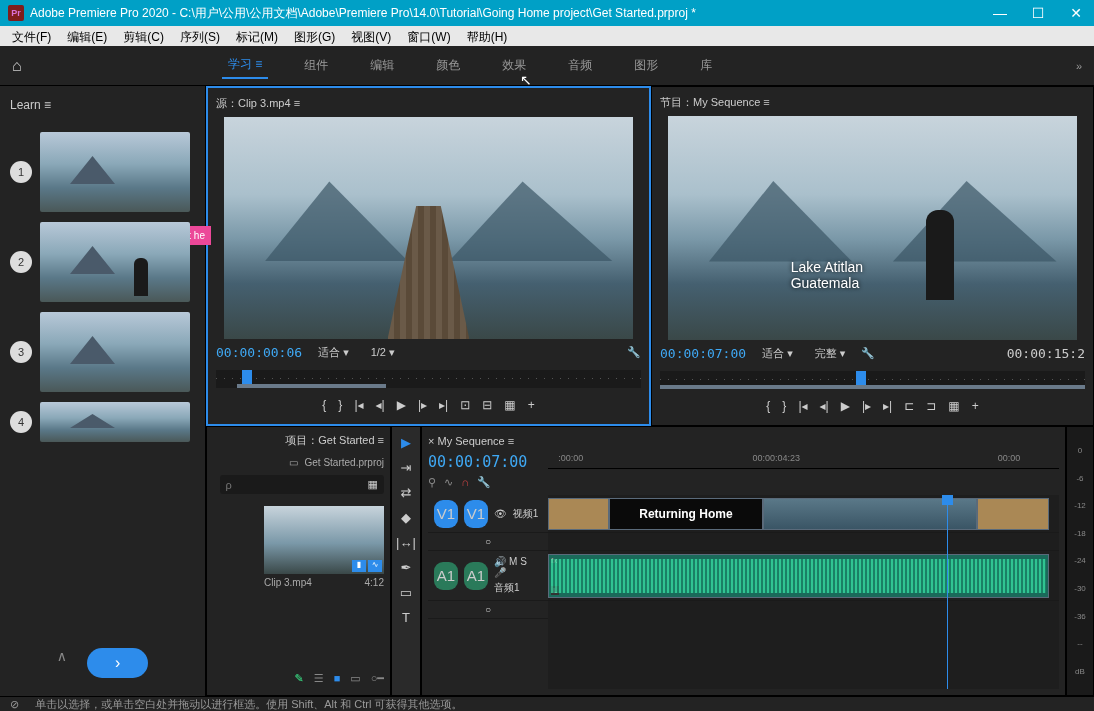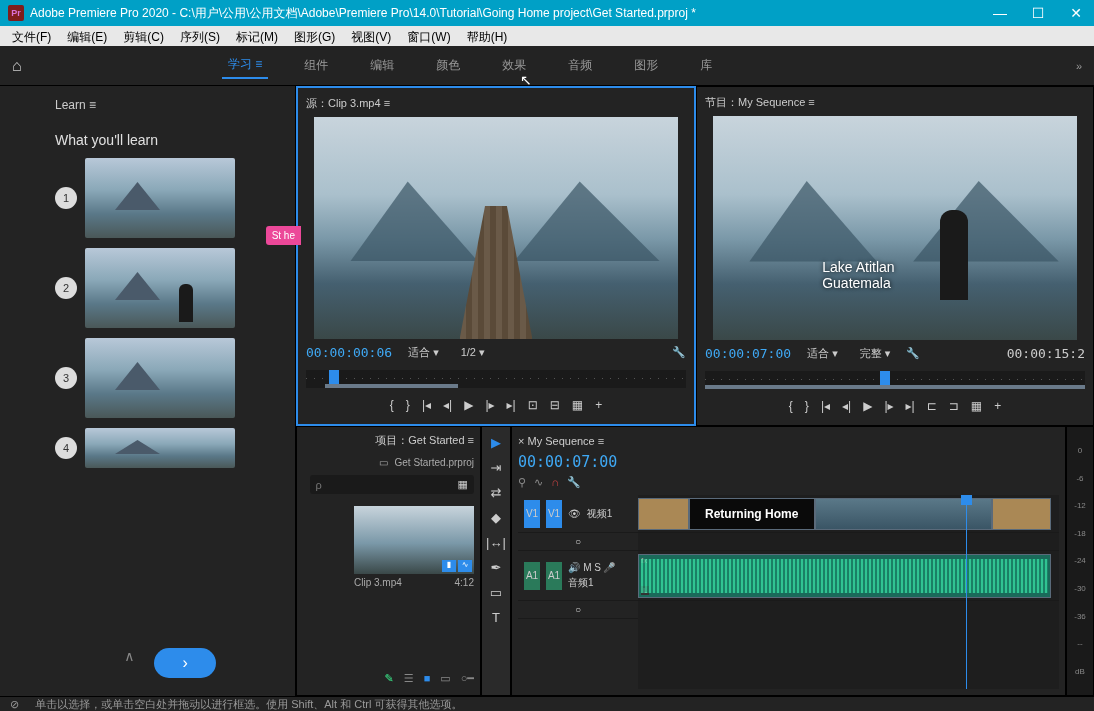--- a/index.html
+++ b/index.html
@@ -17,21 +17,21 @@
 .workspace-bar { background: #232323; height: 40px; display: flex; align-items: center; padding: 0 12px; gap: 30px; border-bottom: 1px solid #000; }
 .workspace-bar .home-icon { color: #ccc; font-size: 16px; }
 .workspace-bar .spacer { flex: 0.3; }
 .workspace-bar .ws-tab { color: #999; cursor: pointer; font-size: 12px; padding: 4px 6px; }
 .workspace-bar .ws-tab.active { color: #2d8ceb; border-bottom: 2px solid #2d8ceb; }
 .workspace-bar .overflow { color: #999; margin-left: auto; }
 
 .main { display: flex; height: 610px; }
 
 
-.learn-panel { width: 251px; background: #232323; padding: 8px 10px; border-right: 1px solid #000; display: flex; flex-direction: column; margin-left: 45px; }
+.learn-panel { width: 206px; background: #232323; padding: 8px 10px; border-right: 1px solid #000; display: flex; flex-direction: column; }
 .learn-panel .panel-title { color: #ccc; font-size: 12px; margin-bottom: 16px; padding: 4px 0; }
 .learn-panel .section-title { color: #e0e0e0; font-size: 14px; margin-bottom: 10px; }
 .learn-panel .lesson { display: flex; align-items: center; gap: 8px; margin-bottom: 10px; }
 .learn-panel .lesson-num { width: 22px; height: 22px; background: #ddd; color: #333; border-radius: 50%; display: flex; align-items: center; justify-content: center; font-size: 11px; }
 .learn-panel .lesson-thumb { width: 150px; height: 80px; background: linear-gradient(180deg,#b8c8d8 0%,#8aa8b8 40%,#5a7888 70%,#4a5858 100%); border-radius: 2px; position: relative; overflow: hidden; }
 .learn-panel .lesson-thumb::before { content:''; position:absolute; top:30%; left:20%; width:30%; height:35%; background:#4a5a6a; clip-path: polygon(0 100%, 50% 0, 100% 100%); }
 .learn-panel .lesson-thumb.girl::after { content:''; position:absolute; bottom:8%; right:28%; width:14px; height:38px; background:#1a1a1a; border-radius:6px 6px 0 0; }
 .learn-panel .tag { position: absolute; right: -6px; top: 140px; background: #ec4899; color: #fff; padding: 4px 6px; font-size: 10px; border-radius: 3px 0 0 3px; }
 .learn-panel .bottom-nav { margin-top: auto; display: flex; justify-content: center; gap: 20px; padding: 10px 0; }
 .learn-panel .nav-caret { color: #888; font-size: 14px; }
@@ -81,21 +81,21 @@
 .tools-strip .tool { cursor: pointer; }
 .tools-strip .tool.active { color: #2d8ceb; }
 
 .timeline-panel { flex: 1; background: #232323; border: 1px solid #000; display: flex; flex-direction: column; padding: 6px; }
 .timeline-panel .tl-header { font-size: 11px; color: #ccc; padding: 2px 0 4px; }
 .timeline-panel .tl-tc { color: #3fa9f5; font-size: 15px; font-family: monospace; padding: 2px 0; }
 .timeline-panel .tl-icons { display: flex; gap: 8px; color: #888; font-size: 11px; padding: 3px 0 6px; }
 .timeline-panel .tracks-area { flex: 1; display: flex; }
 .timeline-panel .track-headers { width: 120px; }
 .timeline-panel .track-header { height: 38px; display: flex; align-items: center; gap: 6px; padding: 0 6px; font-size: 10px; color: #ccc; border-bottom: 1px solid #1a1a1a; }
-.timeline-panel .track-header .patch { width: 16px; height: 28px; background: #2d8ceb; display: flex; align-items: center; justify-content: center; font-size: 10px; }
+.timeline-panel .track-header .patch { width: 24px; height: 28px; background: #2d8ceb; display: flex; align-items: center; justify-content: center; font-size: 15px; border-radius: 9px; }
 .timeline-panel .track-header.audio .patch { background: #2a7a5a; }
 .timeline-panel .track-content { flex: 1; position: relative; background: #1e1e1e; }
 .timeline-panel .ruler { height: 18px; background: #232323; font-size: 9px; color: #888; position: relative; border-bottom: 1px solid #000; }
 .timeline-panel .ruler span { position: absolute; top: 2px; }
 .timeline-panel .track-lane { height: 38px; border-bottom: 1px solid #1a1a1a; position: relative; }
 .timeline-panel .clip { position: absolute; top: 3px; height: 32px; background: #3a4a5a; border: 1px solid #5a6a7a; overflow: hidden; }
 .timeline-panel .clip.title { background: #0a0a0a; display:flex; align-items:center; justify-content:center; color:#fff; font-size:12px; font-weight:bold; }
 .timeline-panel .clip.video { background: linear-gradient(180deg,#5a7888 0%,#3a5565 100%); }
 .timeline-panel .clip.audio { background: #1a6a5a; }
 .timeline-panel .clip.audio::after { content:''; position:absolute; inset:4px 2px; background: repeating-linear-gradient(90deg, #3aeaaa 0 2px, #1a8a6a 2px 4px); opacity:0.7; }
@@ -147,21 +147,20 @@
   <span class="ws-tab">库</span>
   <span class="overflow">»</span>
 </div>
 
 <div class="cursor-overlay">↖</div>
 
 <div class="main">
 
   <div class="learn-panel" style="position:relative">
     <div class="panel-title">Learn  ≡</div>
-    <div class="section-title">What you'll learn</div>
     <div class="tag">St
 he</div>
     <div class="lesson">
         <div class="lesson-num">1</div>
         <div class="lesson-thumb"></div>
       </div>
     <div class="lesson">
         <div class="lesson-num">2</div>
         <div class="lesson-thumb girl"></div>
       </div>
@@ -300,20 +299,27 @@
         <div style="display:flex">
           <div style="width:120px">
             <div class="tl-tc">00:00:07:00</div>
             <div class="tl-icons">
               <span>⚲</span>
               <span>∿</span>
               <span style="color:#c44">∩</span>
               <span>🔧</span>
             </div>
           </div>
+          <div style="flex:1; position:relative">
+            <div class="ruler">
+              <span style="left:2%">:00:00</span>
+              <span style="left:40%">00:00:04:23</span>
+              <span style="left:88%">00:00</span>
+            </div>
+          </div>
         </div>
         <div class="tracks-area">
           <div class="track-headers">
             <div class="track-header">
               <div class="patch">V1</div>
               <div class="patch">V1</div>
               <span>👁</span>
               <span>视频1</span>
             </div>
             <div class="track-header" style="height:18px; justify-content:center">○</div>

